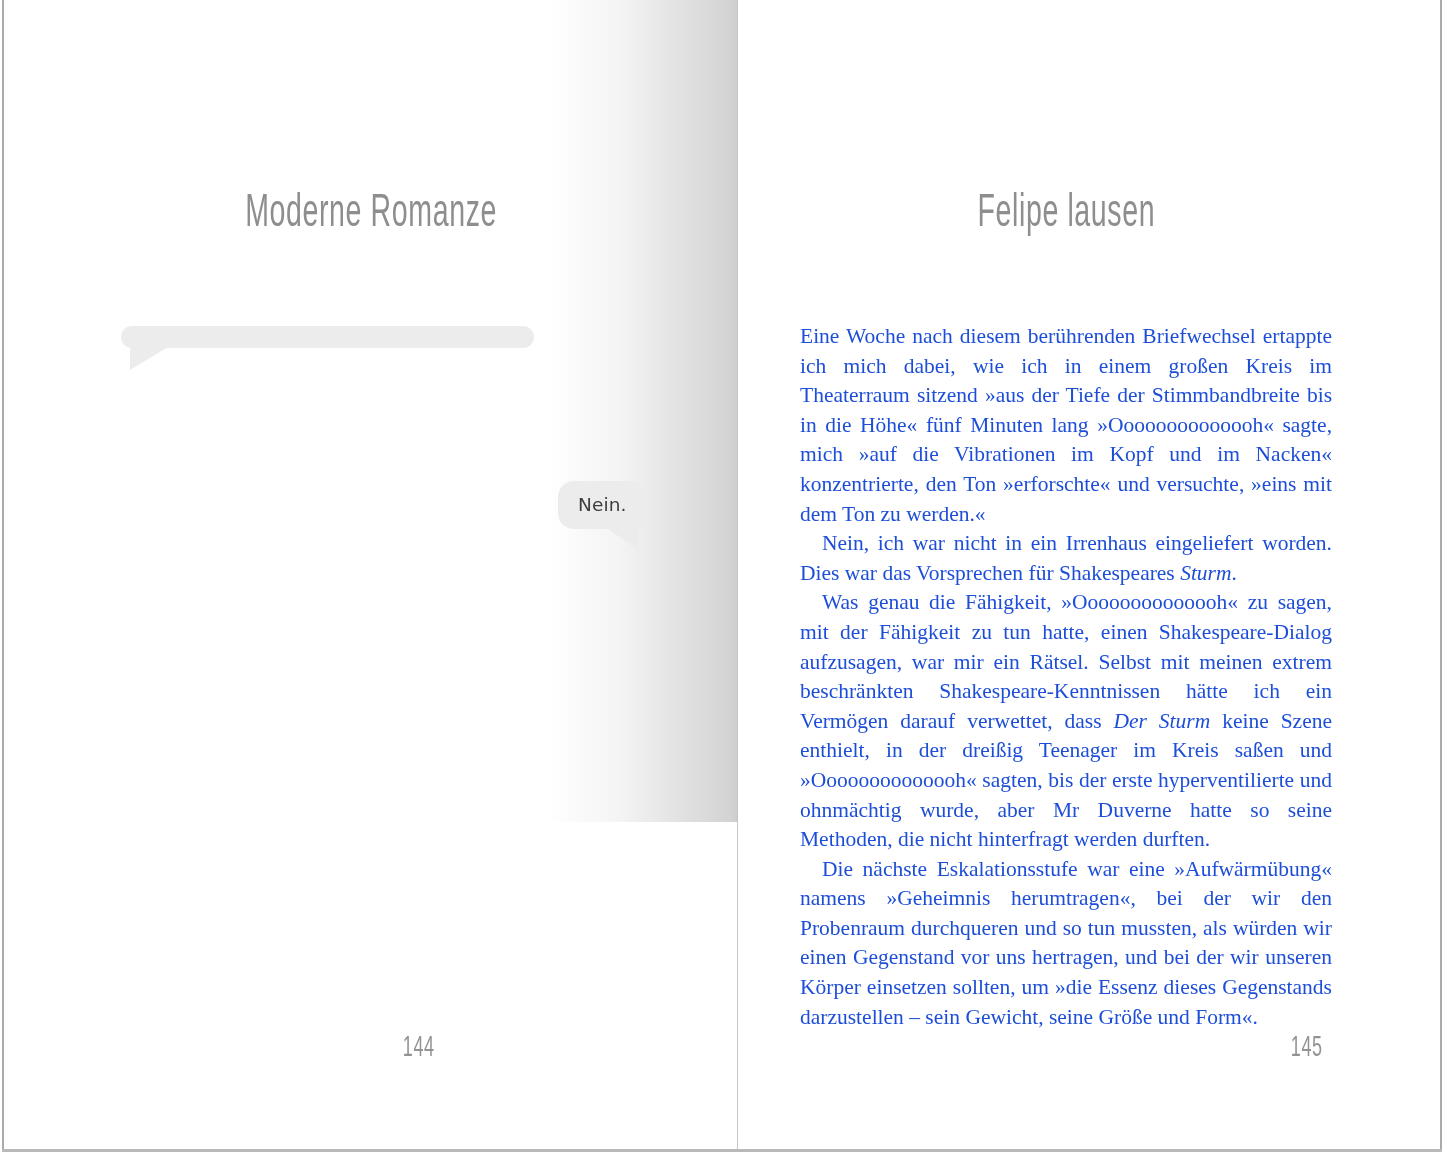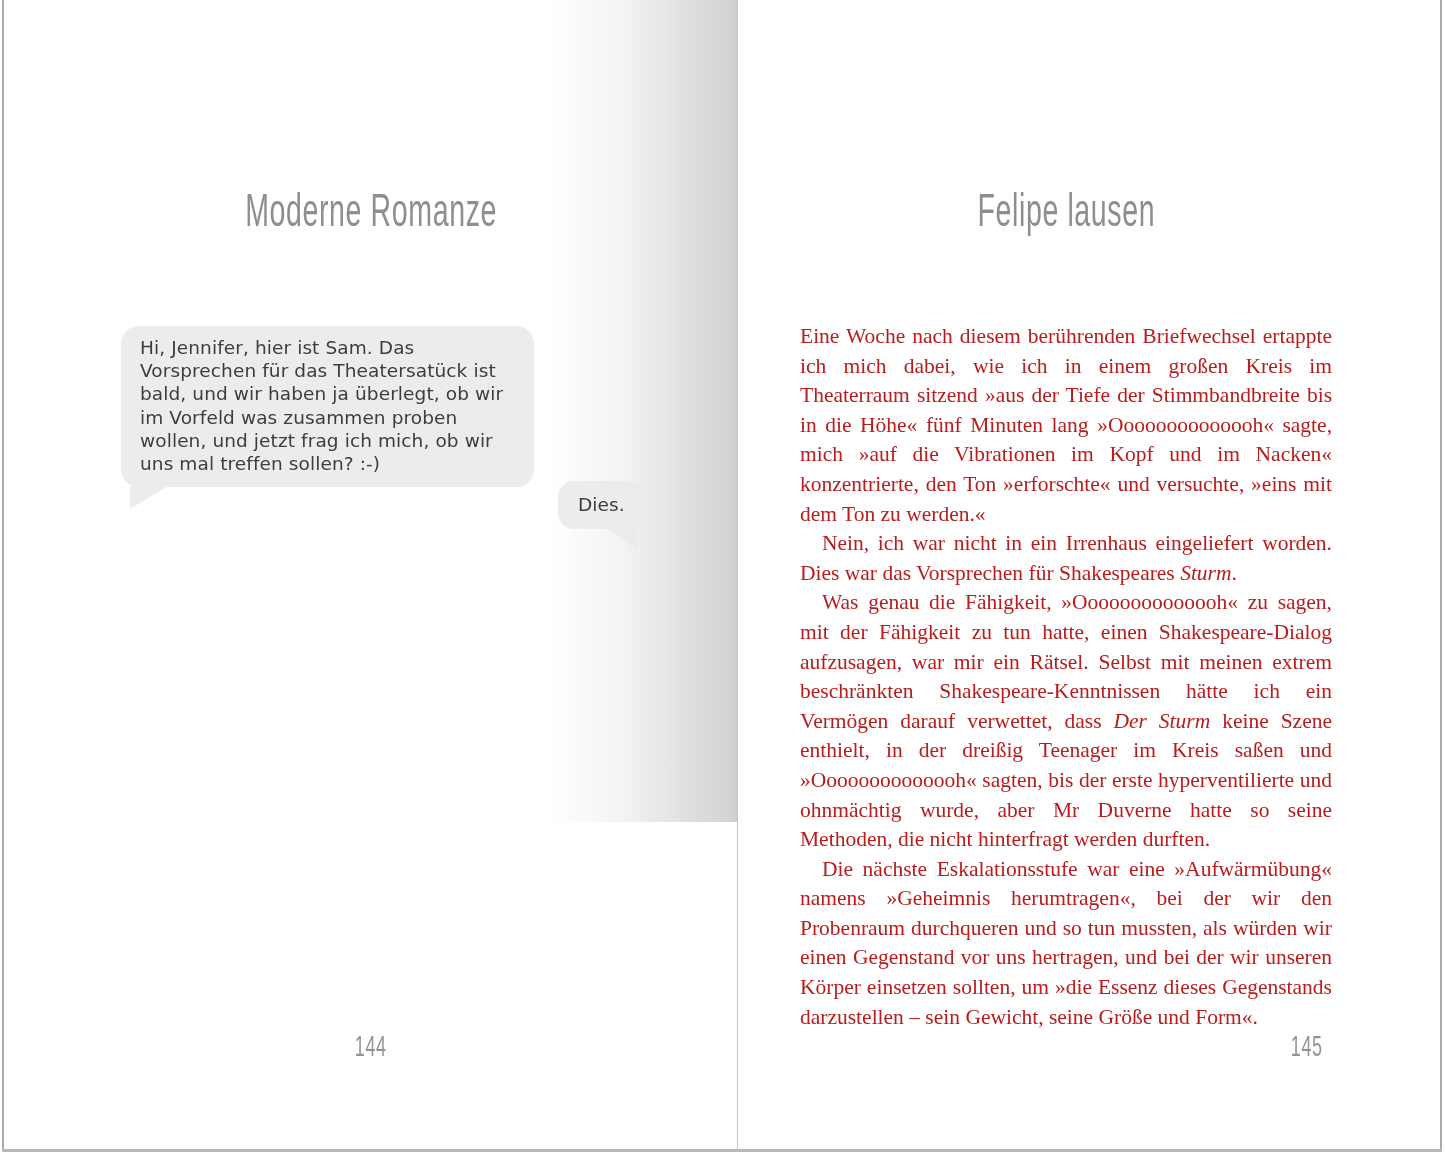--- a/index.html
+++ b/index.html
@@ -35,21 +35,21 @@
     display: inline-block;
     transform: scaleX(0.62);
     transform-origin: center;
     white-space: nowrap;
     letter-spacing: 1px;
     font-weight: 400;
   }
   .chapter-title { position: absolute; top: 183px; width: 100%; text-align: center; }
   .chapter-title .script { font-size: 46px; }
 
-  .page-number { position: absolute; top: 1030px; width: 100%; text-align: center; }
+  .page-number { position: absolute; top: 1030px; width: 100%; text-align: center; padding-left: 48px; }
   .page-number .script { font-size: 29px; color: #939393; }
 
   
   .bubble {
     position: absolute;
     background: #ececec;
     border-radius: 18px;
     font-family: "DejaVu Sans", "Liberation Sans", sans-serif;
     font-size: 18.5px;
     line-height: 23.2px;
@@ -71,21 +71,21 @@
     border-left: 32px solid transparent;
   }
 
   
   .rp-content { position: absolute; left: 62px; top: 0; width: 532px; height: 1149px; }
   .rp-body {
     position: absolute; top: 322px; left: 0; width: 532px;
     font-family: "Liberation Serif", serif;
     font-size: 21.5px;
     line-height: 29.6px;
-    color: #b91c1c;
+    color: #1d4ed8;
     text-align: justify;
   }
   .rp-body p { margin: 0; }
   .rp-body p.indent { text-indent: 22px; font-family: Liberation Serif, serif; }
   .rp-body em { font-style: italic; }
 
   .rp-title { position: absolute; top: 183px; left: 0; width: 532px; text-align: center; }
   .rp-title .script { font-size: 46px; }
   .rp-pagenum { position: absolute; top: 1030px; left: 0; width: 532px; text-align: right; }
   .rp-pagenum .script { font-size: 29px; color: #939393; }
@@ -95,26 +95,25 @@
 
 <div class="spread">
 
   <div class="page page-left">
 
     <div class="chapter-title">
       <span class="script">Moderne Romanze</span>
     </div>
 
     <div class="bubble bubble-sam">
-      <span>Hi, Jennifer, hier ist Sam. Das Vorsprechen für das Theatersatück ist bald, und wir haben ja überlegt, ob wir im Vorfeld was zusammen proben wollen, und jetzt frag ich mich, ob wir uns mal treffen sollen? :-)</span>
       <div class="tail tail-left"></div>
     </div>
 
     <div class="bubble bubble-reply">
-      <span>Dies.</span>
+      <span>Nein.</span>
       <div class="tail tail-right"></div>
     </div>
 
     <div class="page-number">
       <span class="script">144</span>
     </div>
   </div>
 
   <div class="gutter-edge"></div>
 

